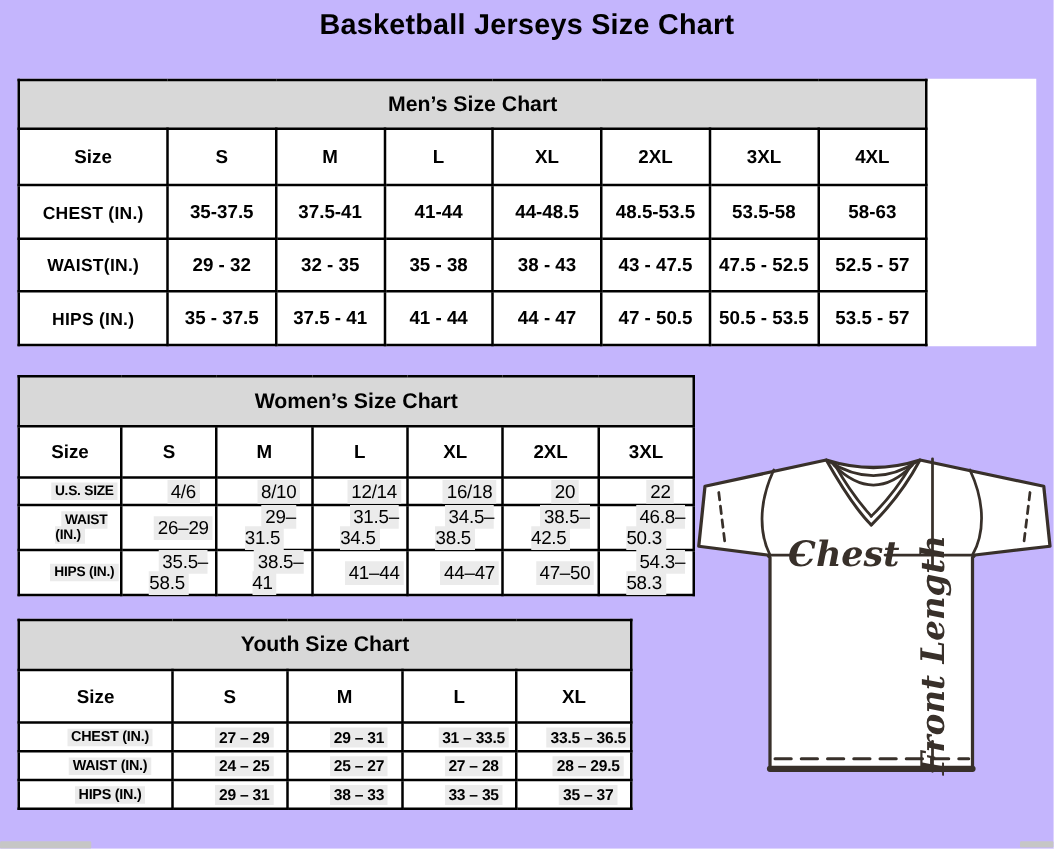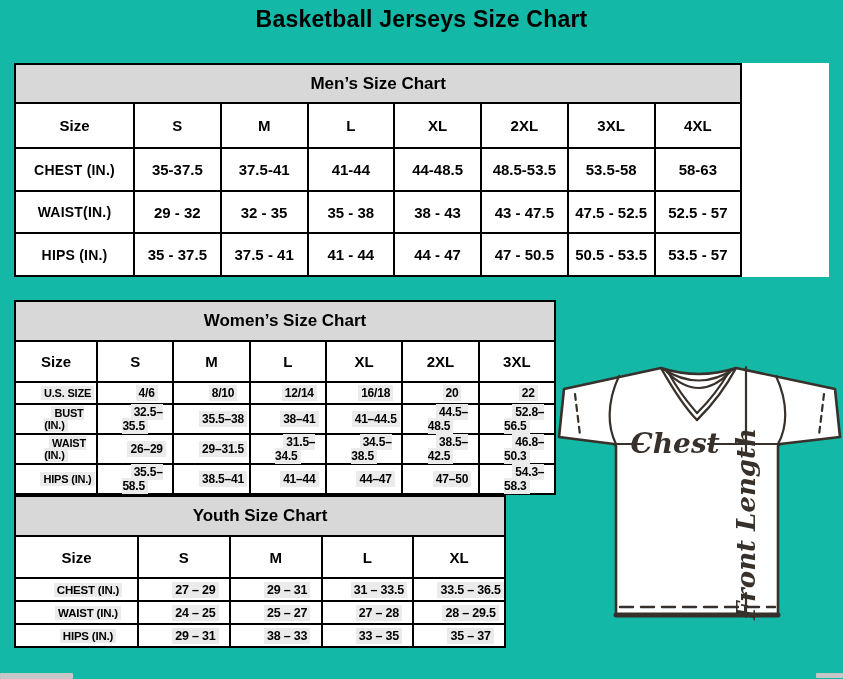--- a/index.html
+++ b/index.html
@@ -1,37 +1,37 @@
 <!DOCTYPE html>
 <html><head>
 <meta charset="utf-8">
 <style>
   html,body { margin:0; padding:0; background:#ffffff; }
   .canvas {
-    position:relative; width:843px; height:679px; background:#14b8a6;
+    position:relative; width:843px; height:679px; background:#c4b5fd;
     font-family:"Liberation Sans", sans-serif; overflow:hidden;
   }
   .page-title {
     position:absolute; top:6px; left:0; width:100%;
     text-align:center; font-size:23px; font-weight:bold; color:#000;
     letter-spacing:0.2px;
   }
   table { border-collapse:collapse; table-layout:fixed; position:absolute; background:#fff; }
   th, td { border:2px solid #000; text-align:center; vertical-align:middle; padding:0; color:#000; }
   .band-cell { background:#d8d8d8; font-weight:bold; font-size:17px; }
   
   .men { left:14px; top:63px; width:815px; }
   .men th.size-head { font-size:15px; font-weight:bold; }
   .men td.row-label { font-size:14px; font-weight:bold; letter-spacing:0.2px; }
   .men td.val { font-size:15px; font-weight:bold;margin-top:31px; }
   
   .women { left:14px; top:300px; width:542px;padding-left:46px; }
   .women th.size-head { font-size:15px; font-weight:bold; }
   .women td.row-label { font-size:11px; font-weight:bold; letter-spacing:-0.2px; }
-  .women td.val { font-size:12px; font-weight:bold; letter-spacing:-0.2px; }
+  .women td.val { font-size:15px; font-weight:normal; letter-spacing:-0.2px; }
   
   .youth { left:14px; top:495px; width:492px; }
   .youth th.size-head { font-size:15px; font-weight:bold; }
   .youth td.row-label { font-size:11.5px; font-weight:bold; letter-spacing:-0.2px; }
   .youth td.val { font-size:12.5px; font-weight:bold; letter-spacing:-0.2px; }
   .hl { background:#ebebeb; padding:1px 3px;margin-left:23px; }
   
   .jersey-wrap { position:absolute; left:556px; top:356px; width:287px; height:312px; }
   
   .sb-thumb { position:absolute; background:#c6c6c6; border-radius:1px; }
@@ -130,29 +130,20 @@
     <tr style="height:22px">
       <td class="row-label"><span class="hl">U.S. SIZE</span></td>
       <td class="val"><span class="hl">4/6</span></td>
       <td class="val"><span class="hl">8/10</span></td>
       <td class="val"><span class="hl">12/14</span></td>
       <td class="val"><span class="hl">16/18</span></td>
       <td class="val"><span class="hl">20</span></td>
       <td class="val"><span class="hl">22</span></td>
     </tr>
     <tr style="height:22px">
-      <td class="row-label"><span class="hl">BUST (IN.)</span></td>
-      <td class="val"><span class="hl">32.5–35.5</span></td>
-      <td class="val"><span class="hl">35.5–38</span></td>
-      <td class="val"><span class="hl">38–41</span></td>
-      <td class="val"><span class="hl">41–44.5</span></td>
-      <td class="val"><span class="hl">44.5–48.5</span></td>
-      <td class="val"><span class="hl">52.8–56.5</span></td>
-    </tr>
-    <tr style="height:22px">
       <td class="row-label"><span class="hl">WAIST (IN.)</span></td>
       <td class="val"><span class="hl">26–29</span></td>
       <td class="val"><span class="hl">29–31.5</span></td>
       <td class="val"><span class="hl">31.5–34.5</span></td>
       <td class="val"><span class="hl">34.5–38.5</span></td>
       <td class="val"><span class="hl">38.5–42.5</span></td>
       <td class="val"><span class="hl">46.8–50.3</span></td>
     </tr>
     <tr style="height:22px">
       <td class="row-label"><span class="hl">HIPS (IN.)</span></td>

